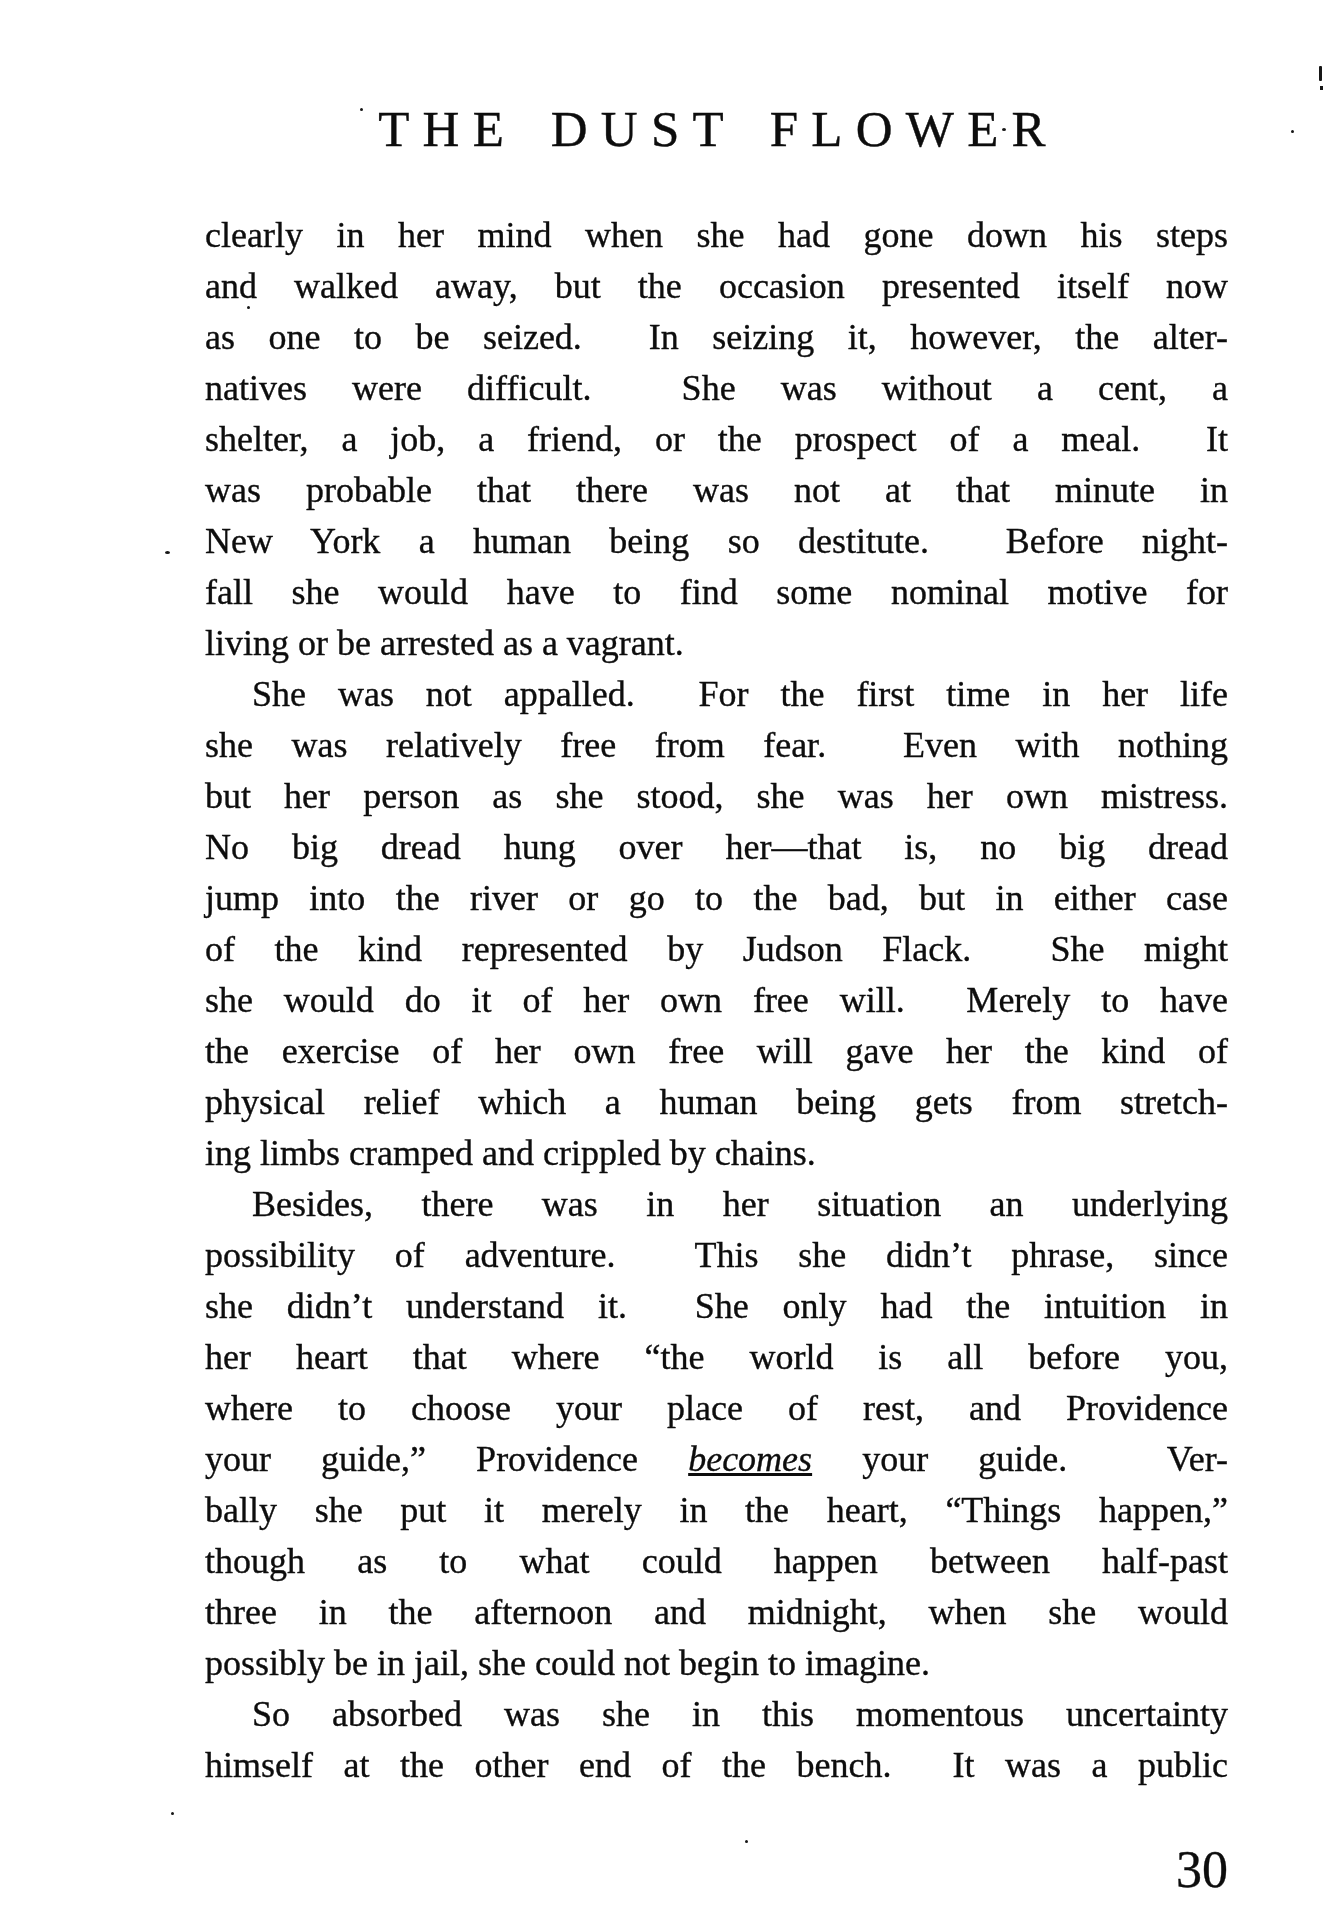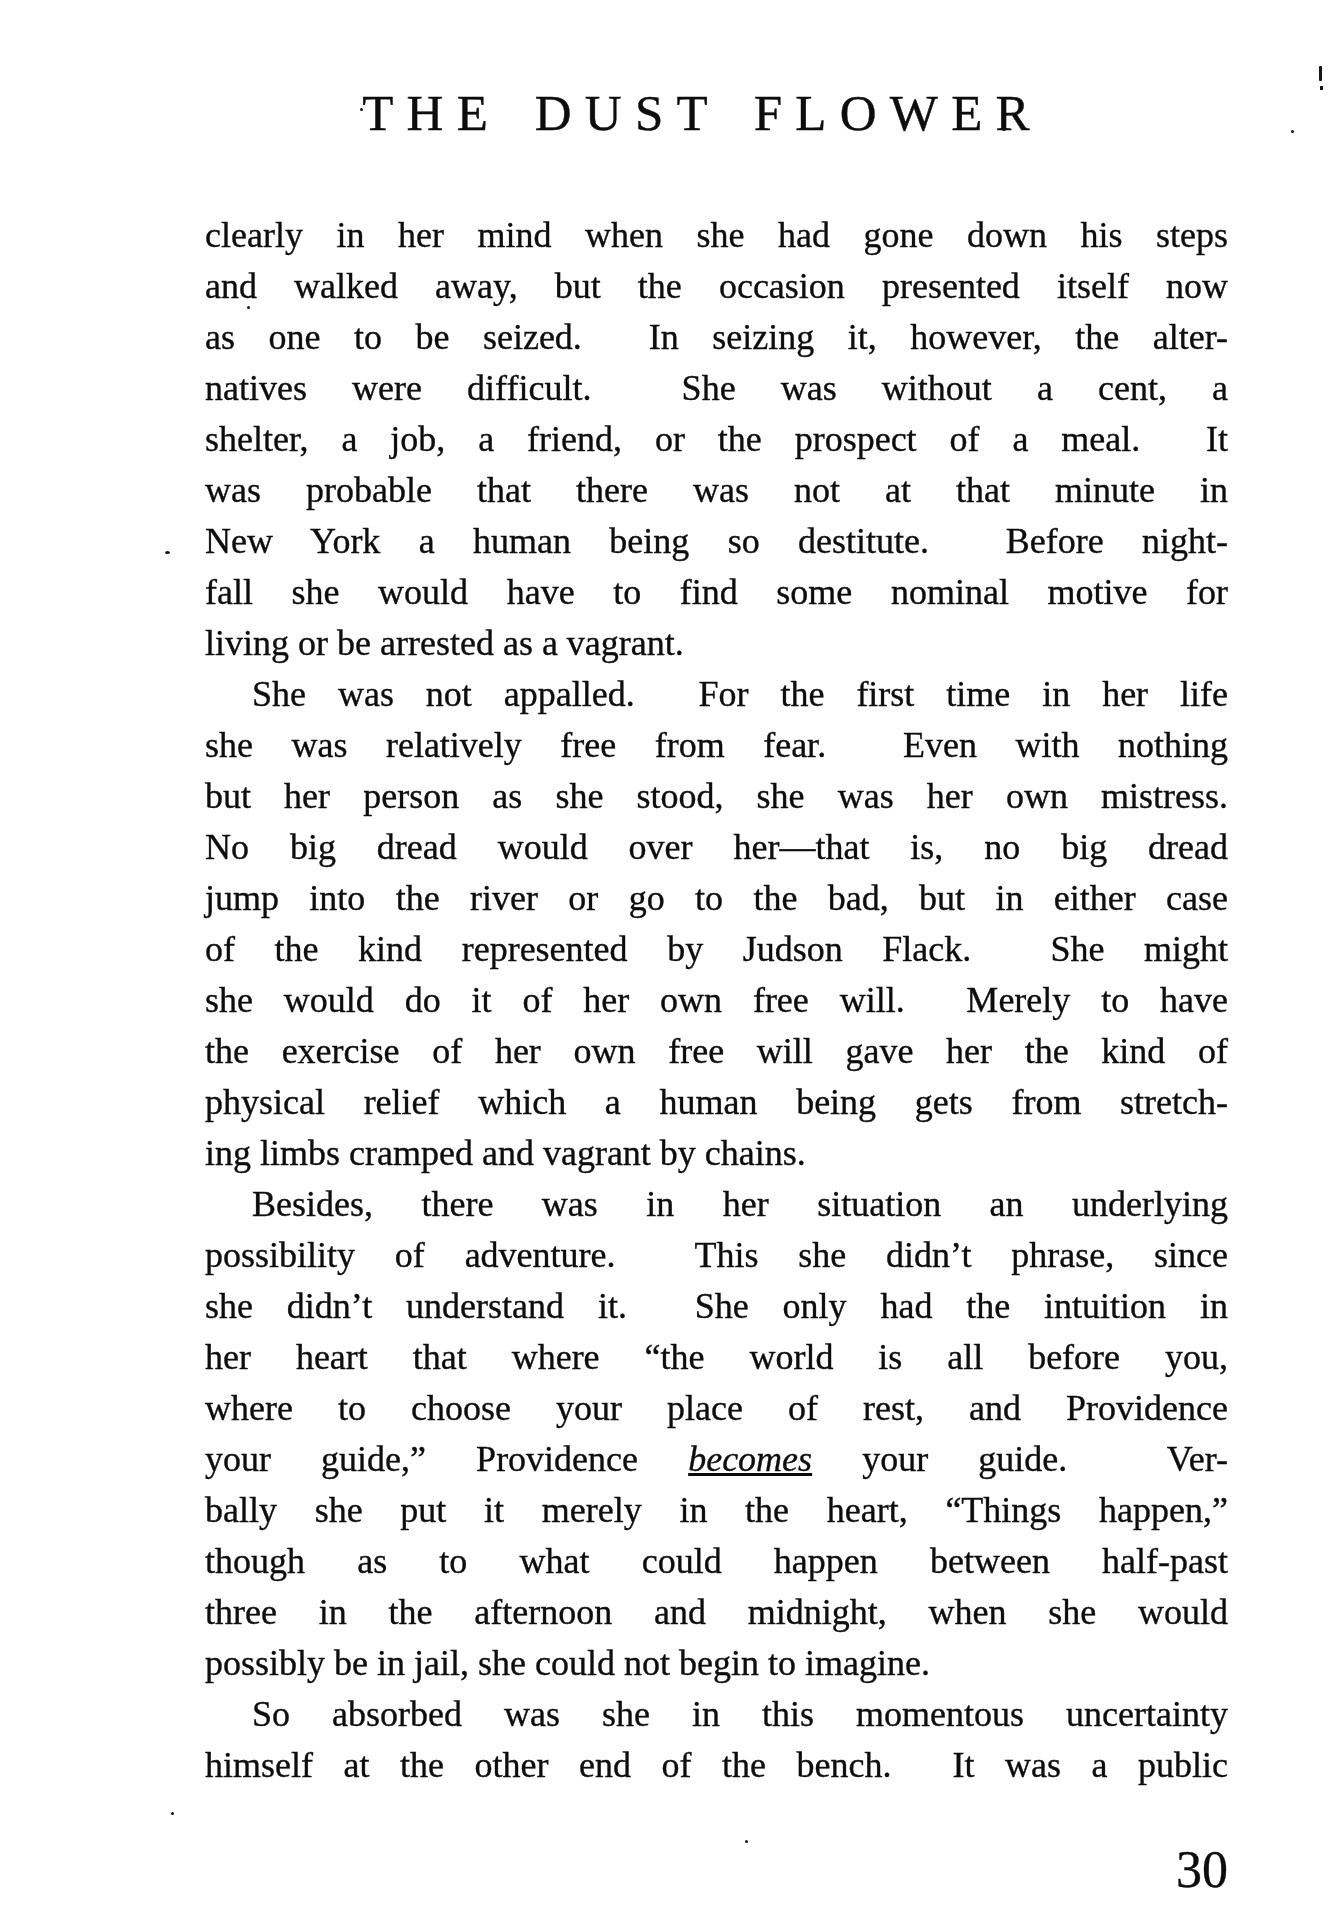--- a/index.html
+++ b/index.html
@@ -11,21 +11,21 @@
     position: relative;
     overflow: hidden;
   }
   .page {
     position: absolute; inset: 0;
     background: #ffffff;
   }
   .running-head {
     position: absolute;
     left: 191px; top: 84px; width: 1023px;
-    margin: 0;
+    margin: 16px;
     font-size: 51px; font-weight: normal;
     letter-spacing: 0.26em;
     word-spacing: 0.15em;
     text-align: center;
     white-space: nowrap;
     -webkit-text-stroke: 0.4px #0d0d0d;
   }
   .body-text {
     position: absolute;
     left: 205px; top: 201px; width: 1023px;
@@ -82,27 +82,27 @@
         <div class="line">shelter, a job, a friend, or the prospect of a meal.&nbsp; It</div>
         <div class="line">was probable that there was not at that minute in</div>
         <div class="line">New York a human being so destitute.&nbsp; Before night-</div>
         <div class="line">fall she would have to find some nominal motive for</div>
         <div class="line left-last">living or be arrested as a vagrant.</div>
       </div>
       <div>
         <div class="line indent">She was not appalled.&nbsp; For the first time in her life</div>
         <div class="line">she was relatively free from fear.&nbsp; Even with nothing</div>
         <div class="line">but her person as she stood, she was her own mistress.</div>
-        <div class="line">No big dread would over her—that is, no big dread</div>
+        <div class="line">No big dread hung over her—that is, no big dread</div>
         <div class="line">jump into the river or go to the bad, but in either case</div>
         <div class="line">of the kind represented by Judson Flack.&nbsp; She might</div>
         <div class="line">she would do it of her own free will.&nbsp; Merely to have</div>
         <div class="line">the exercise of her own free will gave her the kind of</div>
         <div class="line">physical relief which a human being gets from stretch-</div>
-        <div class="line left-last">ing limbs cramped and vagrant by chains.</div>
+        <div class="line left-last">ing limbs cramped and crippled by chains.</div>
       </div>
       <div>
         <div class="line indent">Besides, there was in her situation an underlying</div>
         <div class="line">possibility of adventure.&nbsp; This she didn’t phrase, since</div>
         <div class="line">she didn’t understand it.&nbsp; She only had the intuition in</div>
         <div class="line">her heart that where “the world is all before you,</div>
         <div class="line">where to choose your place of rest, and Providence</div>
         <div class="line">your guide,” Providence <em>becomes</em> your guide.&nbsp; Ver-</div>
         <div class="line">bally she put it merely in the heart, “Things happen,”</div>
         <div class="line">though as to what could happen between half-past</div>

